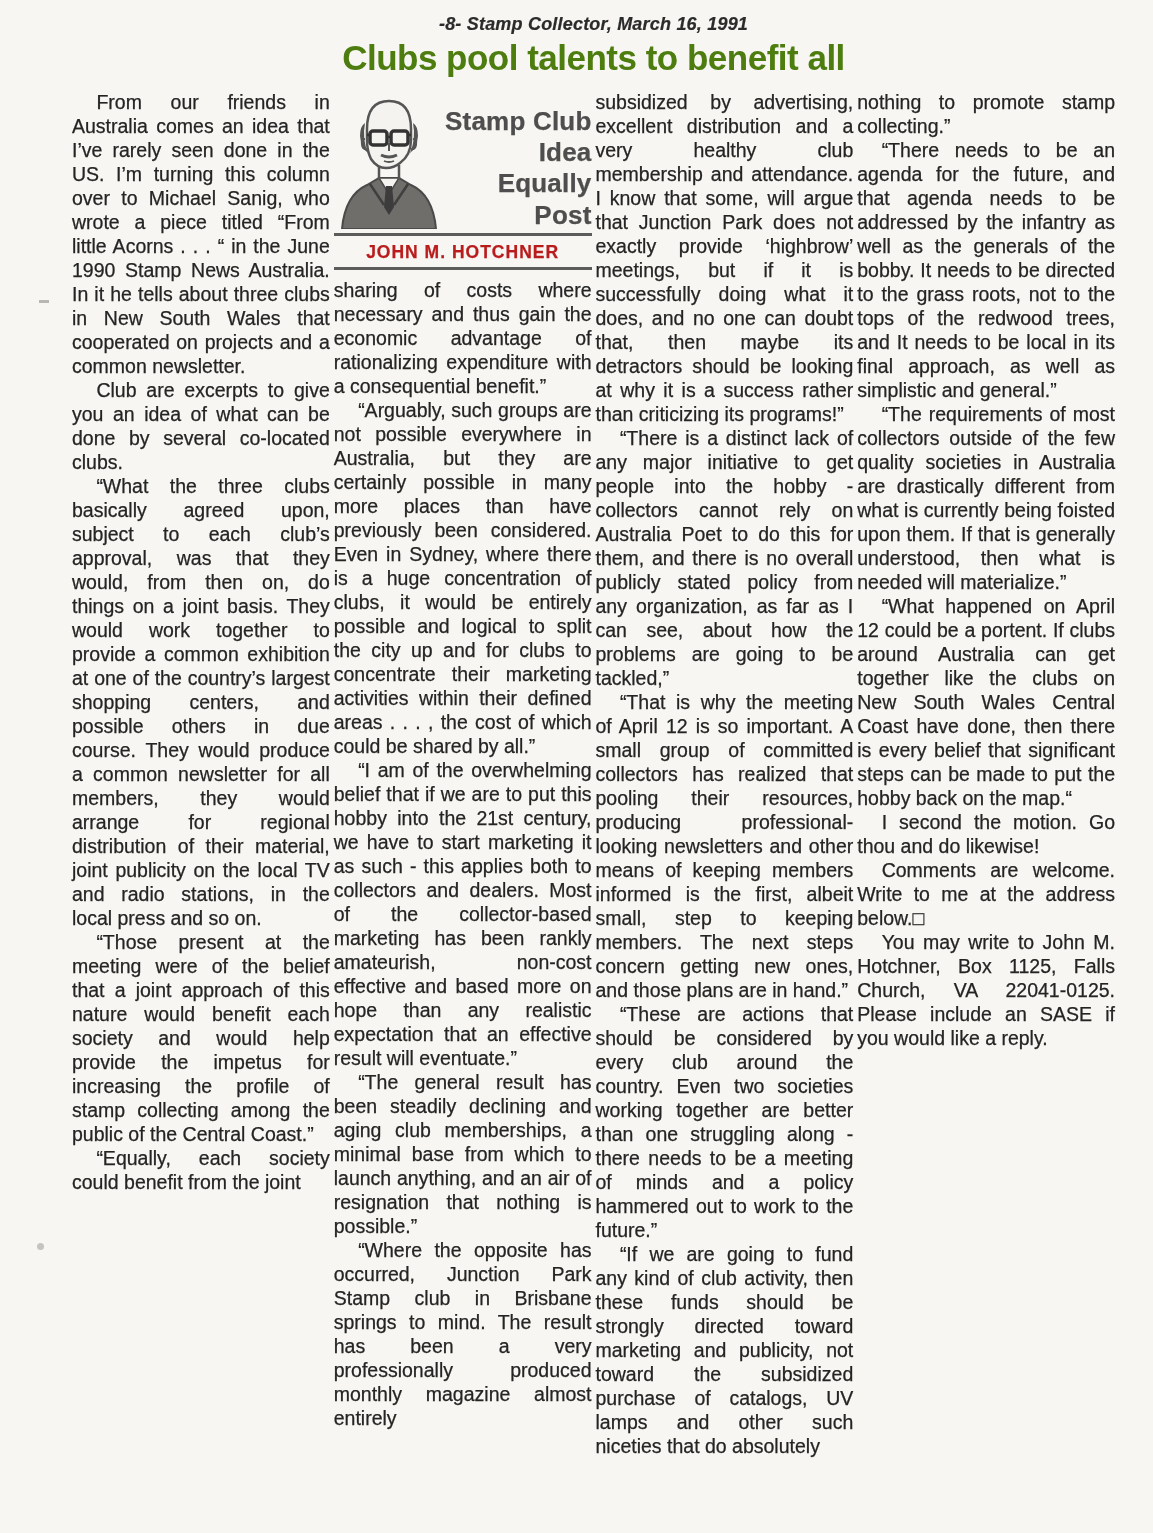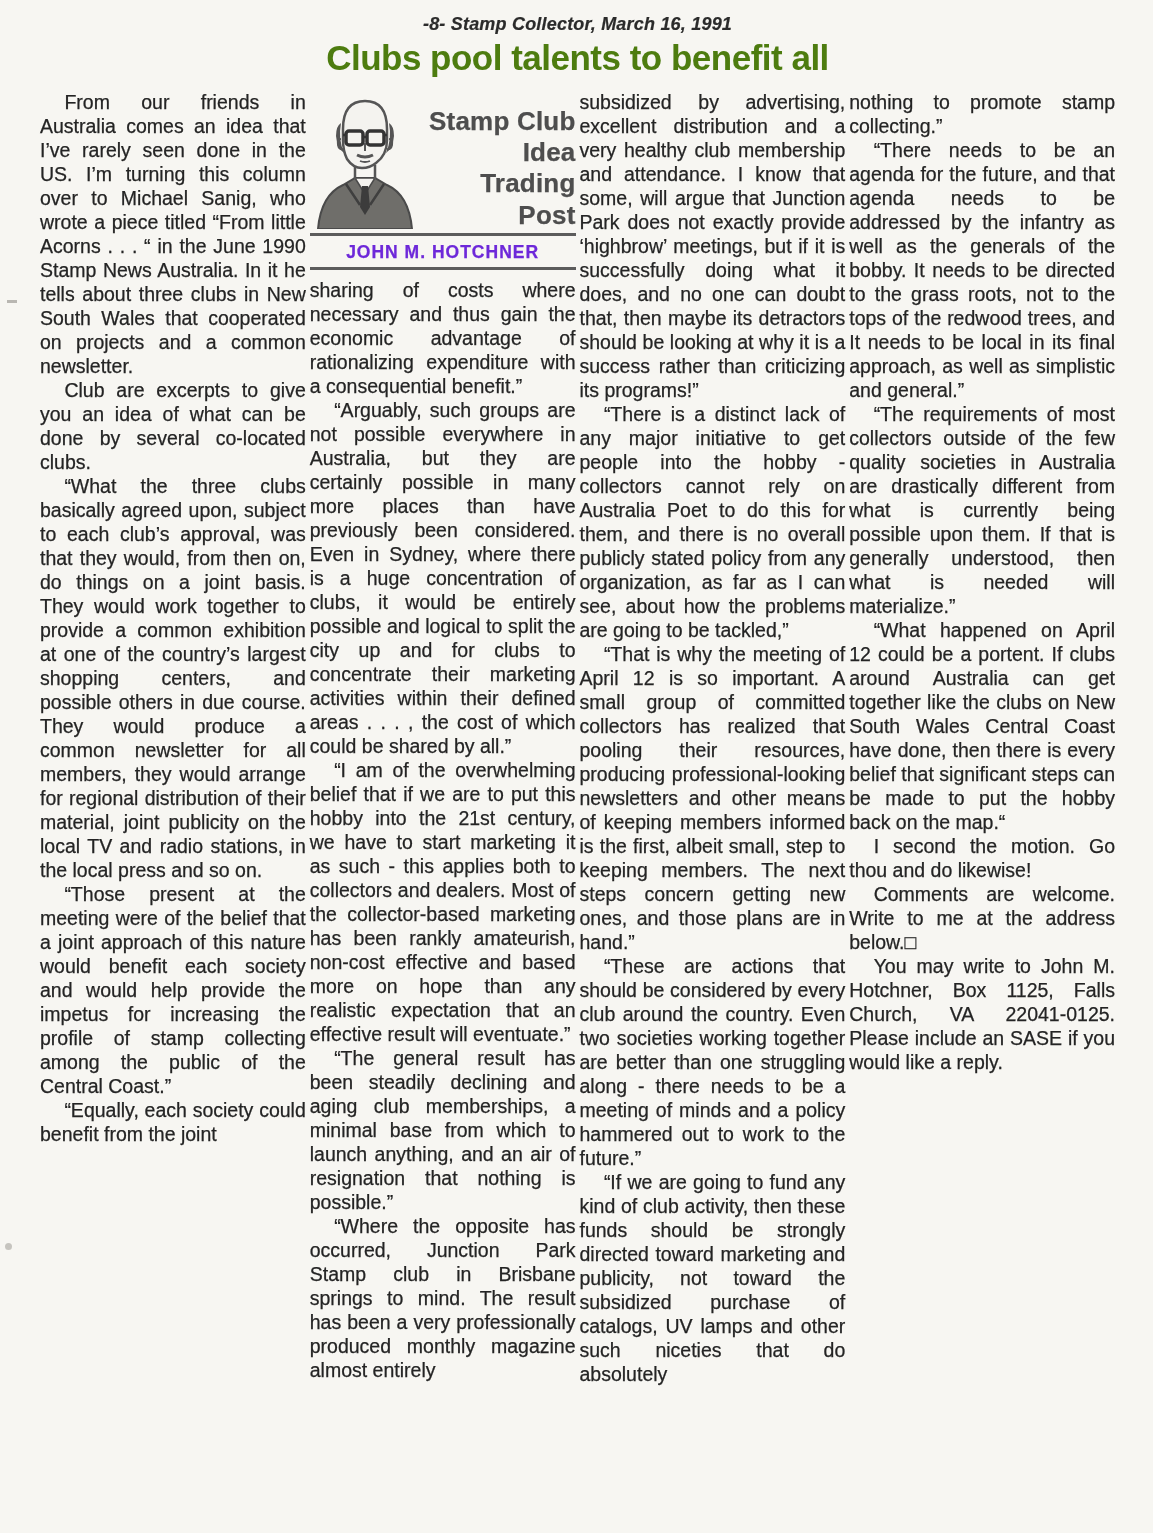--- a/index.html
+++ b/index.html
@@ -8,20 +8,21 @@
     background:#f7f6f2;
     font-family:"Liberation Sans",sans-serif;
     color:#242424;
     position:relative;
     overflow:hidden;
   }
   .page{
     position:absolute;inset:0;
     padding:14px 38px 0 40px;
     box-sizing:border-box;
+    margin-left:32px;
   }
   .page-header{
     text-align:center;
     font-size:18px;
     font-weight:bold;
     font-style:italic;
     letter-spacing:.2px;
     color:#2b2b2b;
     -webkit-text-stroke:.2px currentColor;
   }
@@ -61,21 +62,21 @@
     color:#4e4e4e;
     padding-top:14px;
     letter-spacing:.2px;
   }
   .rule{height:3px;background:#5c5c5c;margin:2px 0;}
   .byline{
     text-align:center;
     font-weight:bold;
     font-size:17.5px;
     letter-spacing:1px;
-    color:#6d28d9;
+    color:#b91c1c;
     padding:2px 0 1px;
   }
   
   .speck1{position:absolute;left:7px;top:300px;width:10px;height:3px;background:#b9b7b2;}
   .speck2{position:absolute;left:5px;top:1243px;width:7px;height:7px;border-radius:50%;background:#c6c4bf;}
 </style>
 </head>
 <body>
 
 <div class="page">
@@ -119,21 +120,21 @@
             <rect x="57" y="38" width="17" height="14" rx="3" fill="none" stroke="#333" stroke-width="3.5"></rect>
             <path d="M53 44 L57 44 M33 42 L36 42 M74 42 L77 42" stroke="#333" stroke-width="2.5"></path>
 
             <path d="M55 50 L55 58" stroke="#555" stroke-width="2"></path>
             <path d="M47 62 Q55 66 63 62" stroke="#555" stroke-width="3" fill="none"></path>
             <path d="M50 68 Q55 70 60 68" stroke="#555" stroke-width="1.8" fill="none"></path>
           </svg>
           <div class="logo-title">
             <div>Stamp Club</div>
             <div>Idea</div>
-            <div>Trading</div>
+            <div>Equally</div>
             <div>Post</div>
           </div>
         </div>
         <div class="rule"></div>
         <div class="byline">JOHN M. HOTCHNER</div>
         <div class="rule"></div>
       </div>
       <div>
           <p class="para">sharing of costs where necessary and thus gain the economic advantage of rationalizing expenditure with a consequential benefit.”</p>
           <p class="para ind">“Arguably, such groups are not possible everywhere in Australia, but they are certainly possible in many more places than have previously been considered. Even in Sydney, where there is a huge concentration of clubs, it would be entirely possible and logical to split the city up and for clubs to concentrate their marketing activities within their defined areas . . . , the cost of which could be shared by all.”</p>
@@ -147,21 +148,21 @@
         <p class="para">subsidized by advertising, excellent distribution and a very healthy club membership and attendance. I know that some, will argue that Junction Park does not exactly provide ‘highbrow’ meetings, but if it is successfully doing what it does, and no one can doubt that, then maybe its detractors should be looking at why it is a success rather than criticizing its programs!”</p>
         <p class="para ind">“There is a distinct lack of any major initiative to get people into the hobby - collectors cannot rely on Australia Poet to do this for them, and there is no overall publicly stated policy from any organization, as far as I can see, about how the problems are going to be tackled,”</p>
         <p class="para ind">“That is why the meeting of April 12 is so important. A small group of committed collectors has realized that pooling their resources, producing professional-looking newsletters and other means of keeping members informed is the first, albeit small, step to keeping members. The next steps concern getting new ones, and those plans are in hand.”</p>
         <p class="para ind">“These are actions that should be considered by every club around the country. Even two societies working together are better than one struggling along - there needs to be a meeting of minds and a policy hammered out to work to the future.”</p>
         <p class="para ind">“If we are going to fund any kind of club activity, then these funds should be strongly directed toward marketing and publicity, not toward the subsidized purchase of catalogs, UV lamps and other such niceties that do absolutely</p>
       </div>
 
     <div class="col">
         <p class="para">nothing to promote stamp collecting.”</p>
         <p class="para ind">“There needs to be an agenda for the future, and that agenda needs to be addressed by the infantry as well as the generals of the bobby. It needs to be directed to the grass roots, not to the tops of the redwood trees, and It needs to be local in its final approach, as well as simplistic and general.”</p>
-        <p class="para ind">“The requirements of most collectors outside of the few quality societies in Australia are drastically different from what is currently being possible upon them. If that is generally understood, then what is needed will materialize.”</p>
+        <p class="para ind">“The requirements of most collectors outside of the few quality societies in Australia are drastically different from what is currently being foisted upon them. If that is generally understood, then what is needed will materialize.”</p>
         <p class="para ind">“What happened on April 12 could be a portent. If clubs around Australia can get together like the clubs on New South Wales Central Coast have done, then there is every belief that significant steps can be made to put the hobby back on the map.“</p>
         <p class="para ind">I second the motion. Go thou and do likewise!</p>
         <p class="para ind">Comments are welcome. Write to me at the address below.□</p>
         <p class="para ind">You may write to John M. Hotchner, Box 1125, Falls Church, VA 22041-0125.  Please include an SASE if you would like a reply.</p>
       </div>
 
   </div>
 
   <div class="speck1"></div>
   <div class="speck2"></div>

